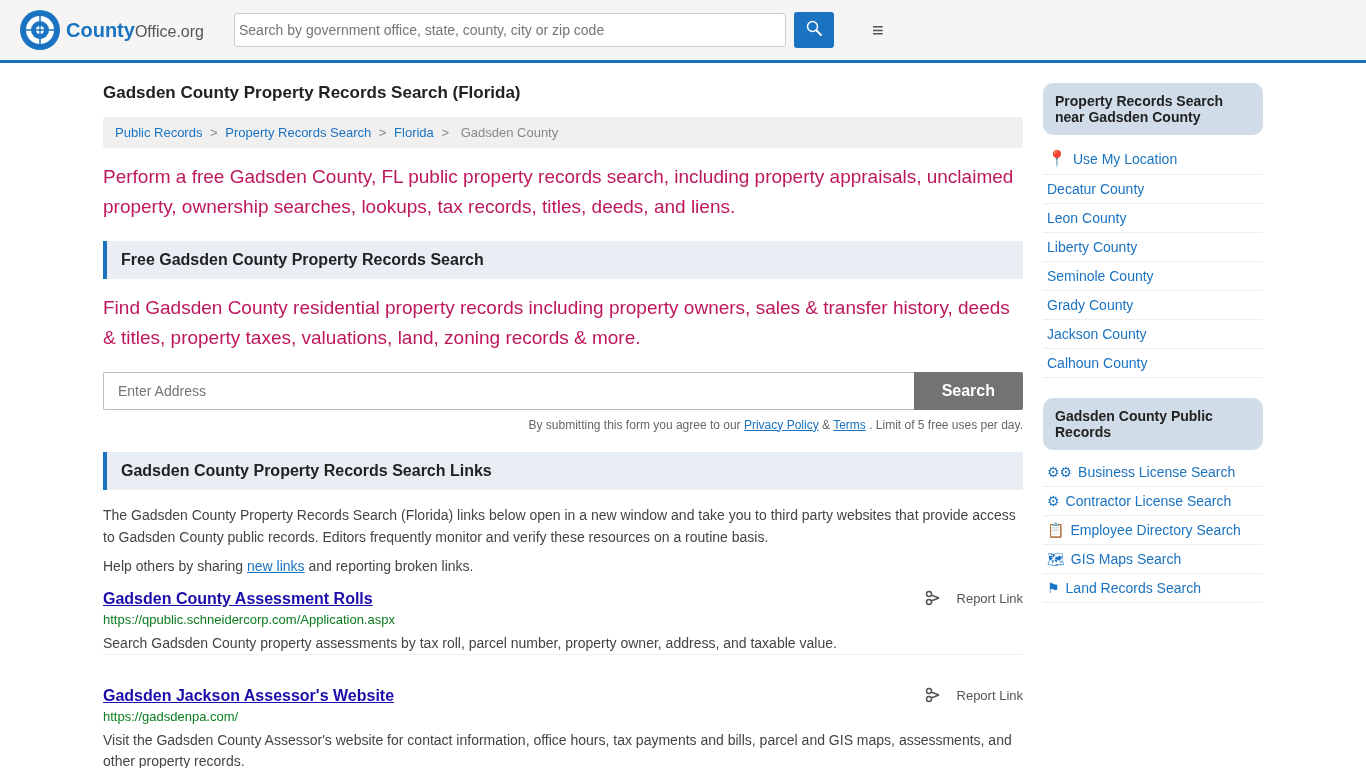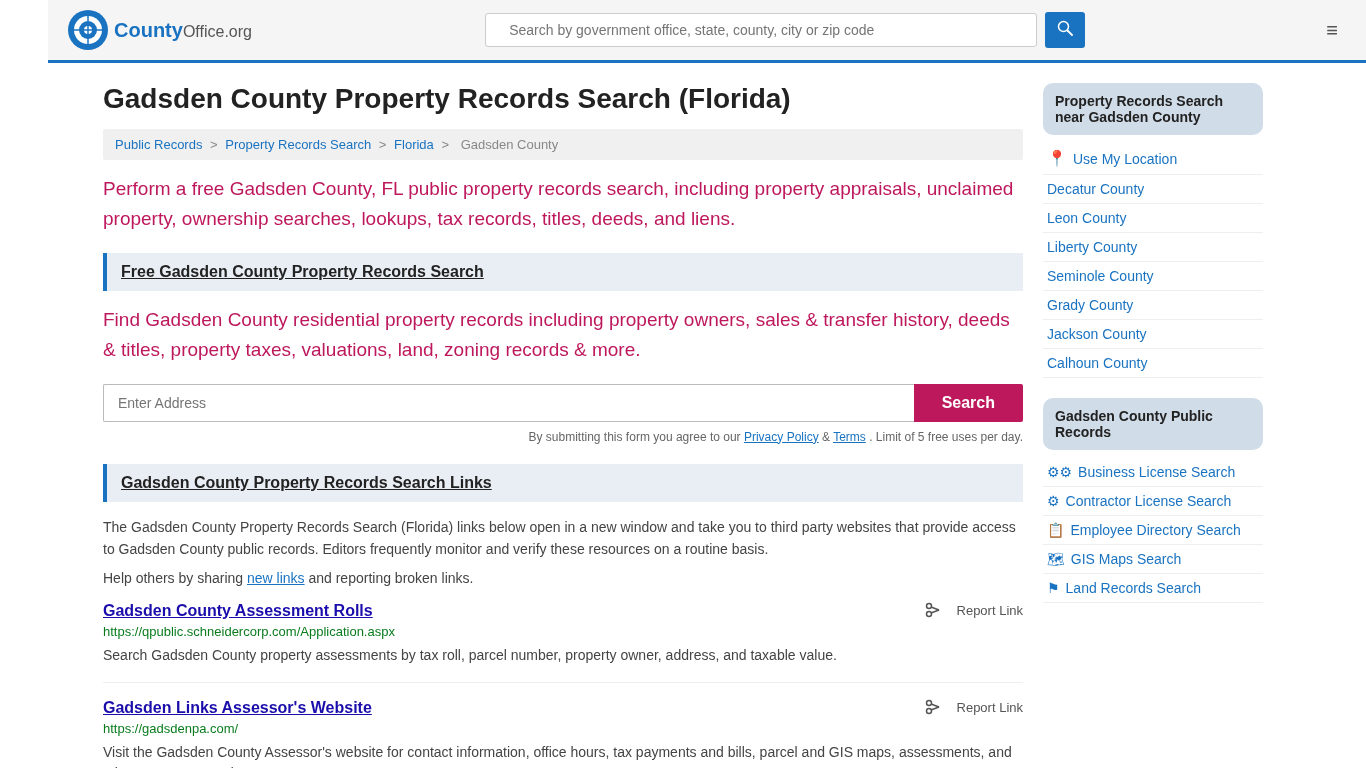--- a/index.html
+++ b/index.html
@@ -5,43 +5,42 @@
     * { margin: 0; padding: 0; box-sizing: border-box; }
     body { font-family: Arial, sans-serif; font-size: 14px; color: #333; background: #fff; }
 
     
     .header {
       background: #f5f5f5;
       border-bottom: 3px solid #1a73c1;
       padding: 10px 20px;
       display: flex;
       align-items: center;
-      justify-content: space-between;
-      margin-left: 48px;
+      justify-content: flex-start;
     }
     .logo-area {
       display: flex;
       align-items: center;
       gap: 6px;
     }
     .logo-icon {
       width: 40px;
       height: 40px;
     }
     .header-search {
       display: flex;
       align-items: center;
       gap: 8px;
       flex: 1;
       max-width: 600px;
       margin: 0 30px;
     }
     .header-search-input {
       flex: 1;
-      padding: 8px 23px;
+      padding: 8px 4px;
       border: 1px solid #ccc;
       border-radius: 3px;
       font-size: 14px;
       color: #999;
     }
     .header-search-btn {
       background: #1a73c1;
       border: none;
       padding: 8px 12px;
       border-radius: 3px;
@@ -69,21 +68,21 @@
     .content-area {
       flex: 1;
     }
     .sidebar {
       width: 220px;
       flex-shrink: 0;
     }
 
     
     .page-title {
-      font-size: 28px;
+      font-size: 17px;
       font-weight: bold;
       color: #222;
       margin-bottom: 14px;
     }
 
     
     .breadcrumb {
       background: #f0f0f0;
       padding: 8px 12px;
       border-radius: 2px;
@@ -110,39 +109,38 @@
 
     
     .section-header {
       background: #e8eef4;
       padding: 10px 14px;
       font-size: 16px;
       font-weight: bold;
       color: #222;
       margin-bottom: 14px;
       border-left: 4px solid #1a73c1;
-      text-decoration: underline;
     }
 
     
     .search-form {
       display: flex;
       margin-bottom: 8px;
     }
     .search-input {
       flex: 1;
       padding: 10px 14px;
       border: 1px solid #bbb;
       border-right: none;
       font-size: 14px;
       border-radius: 2px 0 0 2px;
       color: #999;
     }
     .search-button {
-      background: #be185d;
+      background: #737373;
       color: white;
       border: none;
       padding: 10px 28px;
       font-size: 16px;
       font-weight: bold;
       cursor: pointer;
       border-radius: 0 2px 2px 0;
     }
     .form-note {
       font-size: 12px;
@@ -168,23 +166,23 @@
       font-size: 14px;
       color: #444;
       margin-bottom: 16px;
     }
     .share-note a {
       color: #1a73c1;
     }
 
     
     .record-link-item {
-      margin-bottom: 16px;
+      margin-bottom: 32px;
       border-bottom: 1px solid #eee;
-      padding-bottom: 16px;
+      padding-bottom: 0;
     }
     .record-link-header {
       display: flex;
       justify-content: space-between;
       align-items: flex-start;
       margin-bottom: 4px;
     }
     .record-link-title {
       font-size: 16px;
       font-weight: bold;
@@ -331,21 +329,21 @@
             </svg>
             <span>Report Link</span>
           </button>
         </div>
         <div class="record-link-url">https://qpublic.schneidercorp.com/Application.aspx</div>
         <p class="record-link-desc">Search Gadsden County property assessments by tax roll, parcel number, property owner, address, and taxable value.</p>
       </div>
 
       <div class="record-link-item">
         <div class="record-link-header">
-          <a href="#" class="record-link-title">Gadsden Links Assessor's Website</a>
+          <a href="#" class="record-link-title">Gadsden Jackson Assessor's Website</a>
           <button class="report-link-btn">
             <svg width="16" height="16" viewBox="0 0 16 16" fill="none" stroke="#555" stroke-width="1.5">
               <circle cx="4" cy="4" r="2.5"></circle>
               <circle cx="4" cy="12" r="2.5"></circle>
               <line x1="6" y1="5" x2="14" y2="8"></line>
               <line x1="6" y1="11" x2="14" y2="8"></line>
             </svg>
             <span>Report Link</span>
           </button>
         </div>

